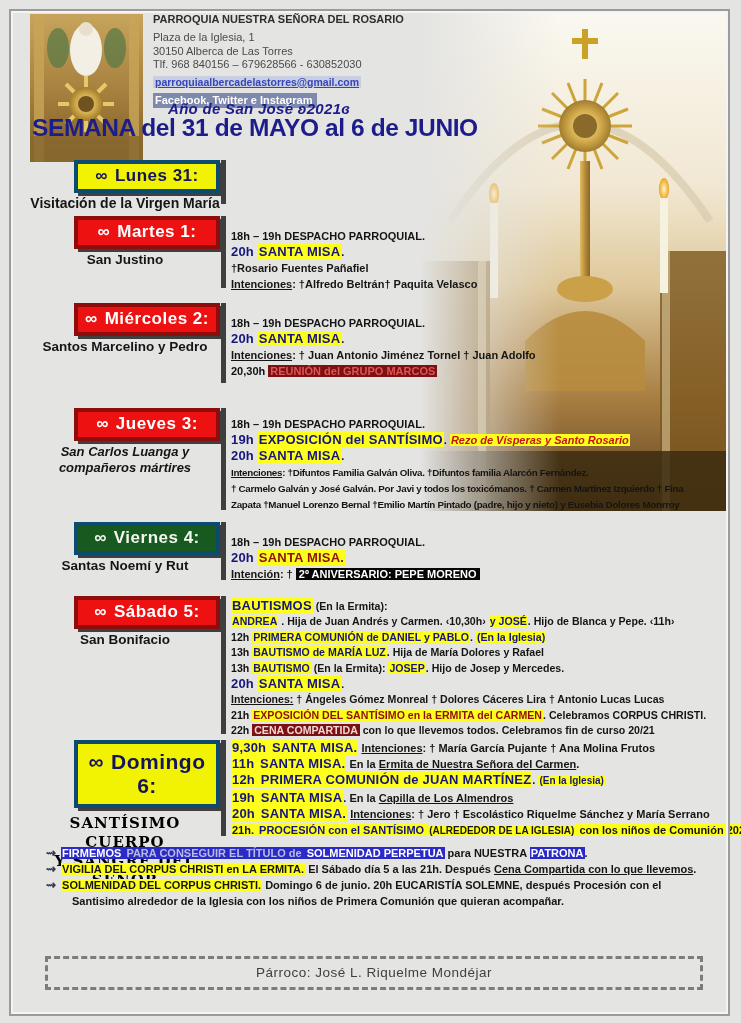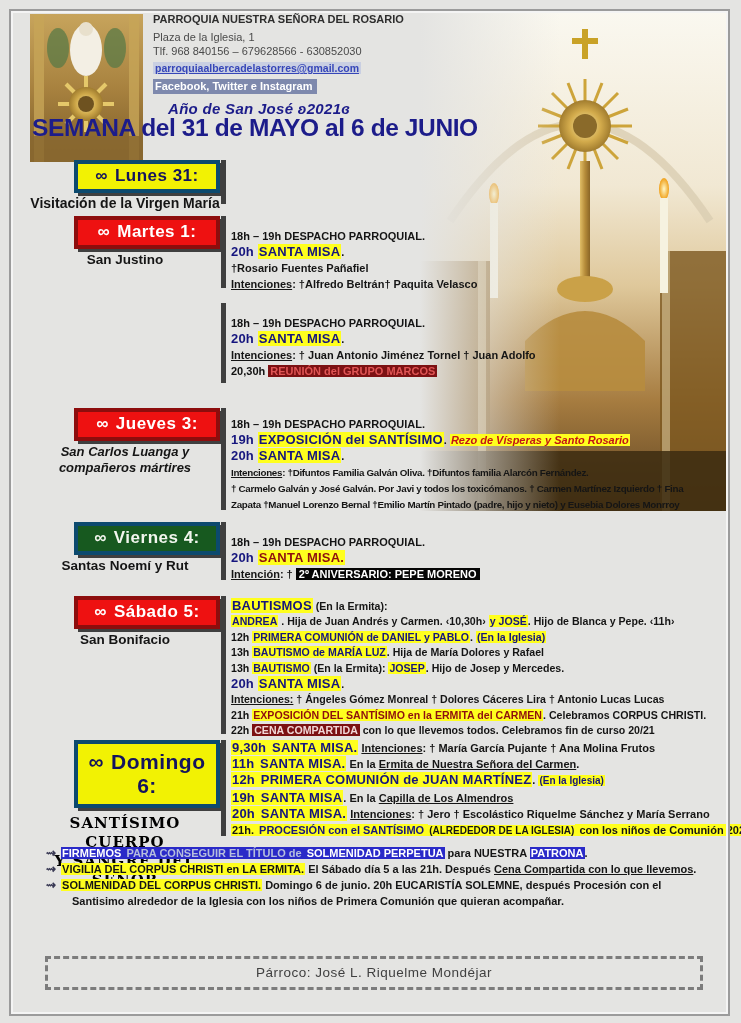--- a/index.html
+++ b/index.html
@@ -187,20 +187,21 @@
       </g>
       <circle cx="56" cy="90" r="17" fill="url(#sun2)"></circle>
       <circle cx="56" cy="90" r="8" fill="#6e5220"></circle>
       <rect y="122" width="113" height="26" fill="#8a6830" opacity="0.85"></rect>
     </svg>
   </div>
 
   <div class="hdr">
     <div class="pname">PARROQUIA NUESTRA SEÑORA DEL ROSARIO</div>
     <div class="aline">Plaza de la Iglesia, 1</div>
+    <div class="aline">30150 Alberca de Las Torres</div>
     <div class="aline">Tlf. 968 840156 – 679628566 - 630852030</div>
     <div><span class="email">parroquiaalbercadelastorres@gmail.com</span></div>
     <div><span class="social">Facebook, Twitter e Instagram</span></div>
   </div>
 
   <div class="year">Año de San José  ʚ2021ɞ</div>
   <div class="wtitle">SEMANA del 31 de MAYO al 6 de JUNIO</div>
 
   <div id="days">
       <div class="day-row row-lunes ">
@@ -218,20 +219,24 @@
         </div>
         <div class="vbar"></div>
         <div class="day-right">
           <div class="l"><span class="seg tm">18h – 19h </span><span class="seg ">DESPACHO PARROQUIAL.</span></div>
           <div class="l"><span class="seg tmb lg">20h </span><span class="seg hl blue lg">SANTA MISA</span><span class="seg ">.</span></div>
           <div class="l"><span class="seg ">†Rosario Fuentes Pañafiel</span></div>
           <div class="l"><span class="seg u">Intenciones</span><span class="seg ">: †Alfredo Beltrán† Paquita Velasco</span></div>
         </div>
       </div>
       <div class="day-row row-miercoles pt12">
+        <div class="day-left">
+          <div class="day-box red"><span class="orn">∞</span><span>Miércoles 2:</span></div>
+          <div class="sub sub-miercoles">Santos Marcelino y Pedro</div>
+        </div>
         <div class="vbar"></div>
         <div class="day-right">
           <div class="l"><span class="seg tm">18h – 19h </span><span class="seg ">DESPACHO PARROQUIAL.</span></div>
           <div class="l"><span class="seg tmb lg">20h </span><span class="seg hl blue lg">SANTA MISA</span><span class="seg ">.</span></div>
           <div class="l"><span class="seg u">Intenciones</span><span class="seg ">:  † Juan Antonio Jiménez Tornel † Juan Adolfo</span></div>
           <div class="l"><span class="seg tm">20,30h </span><span class="seg mar">REUNIÓN del GRUPO MARCOS</span></div>
         </div>
       </div>
       <div class="day-row row-jueves pt8">
         <div class="day-left">

